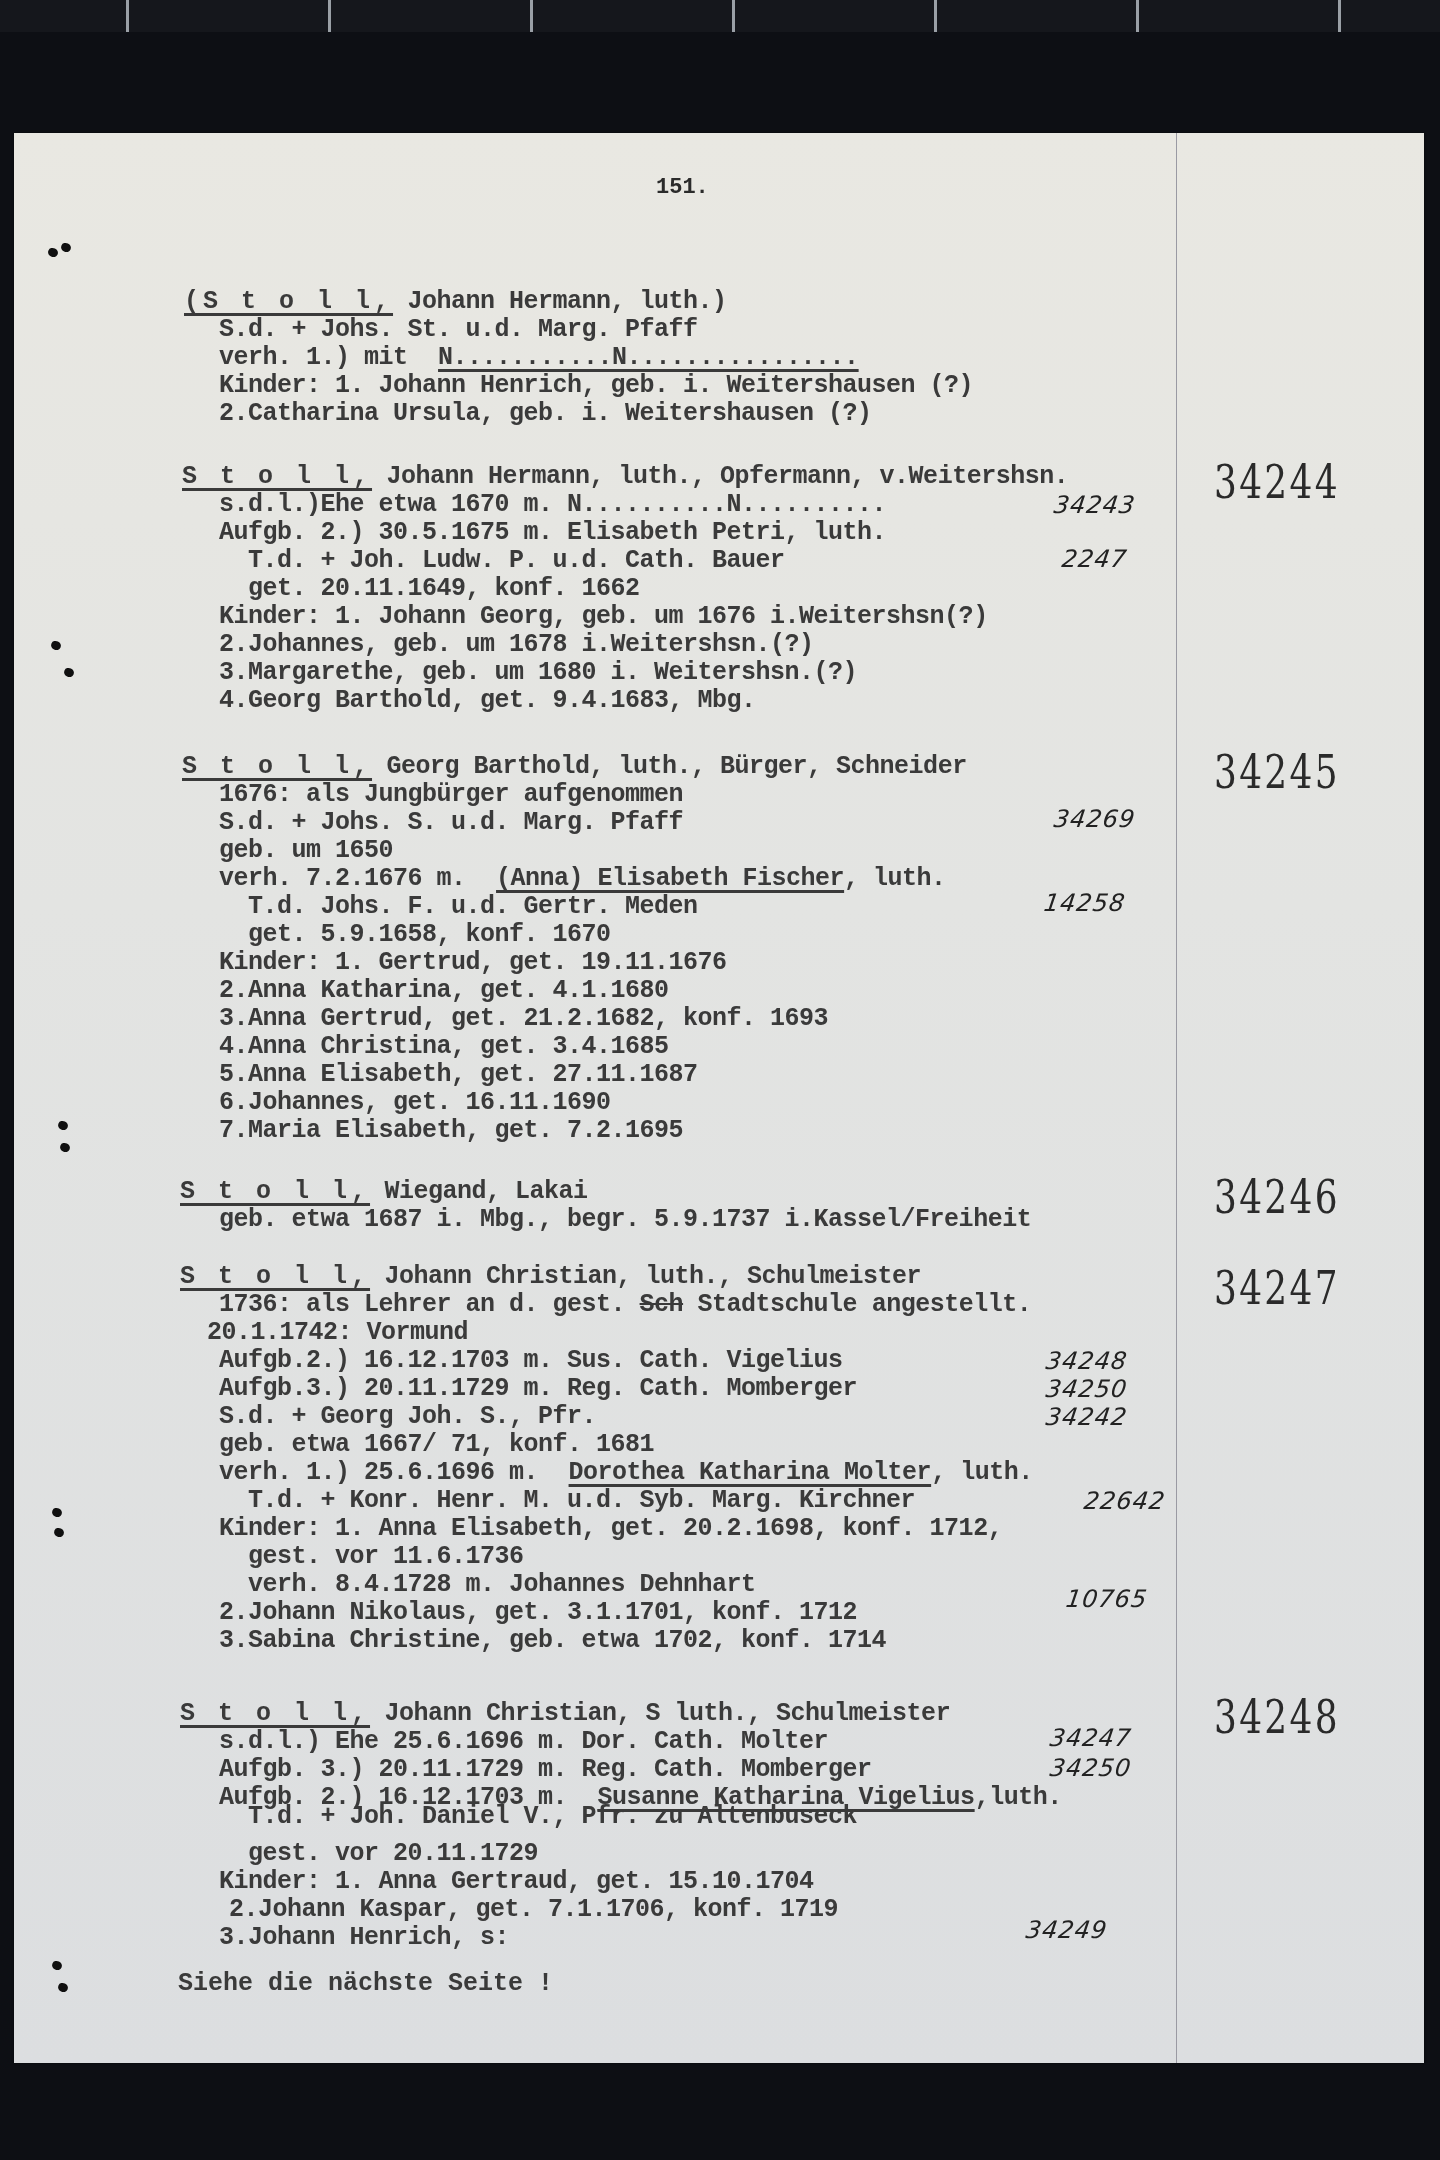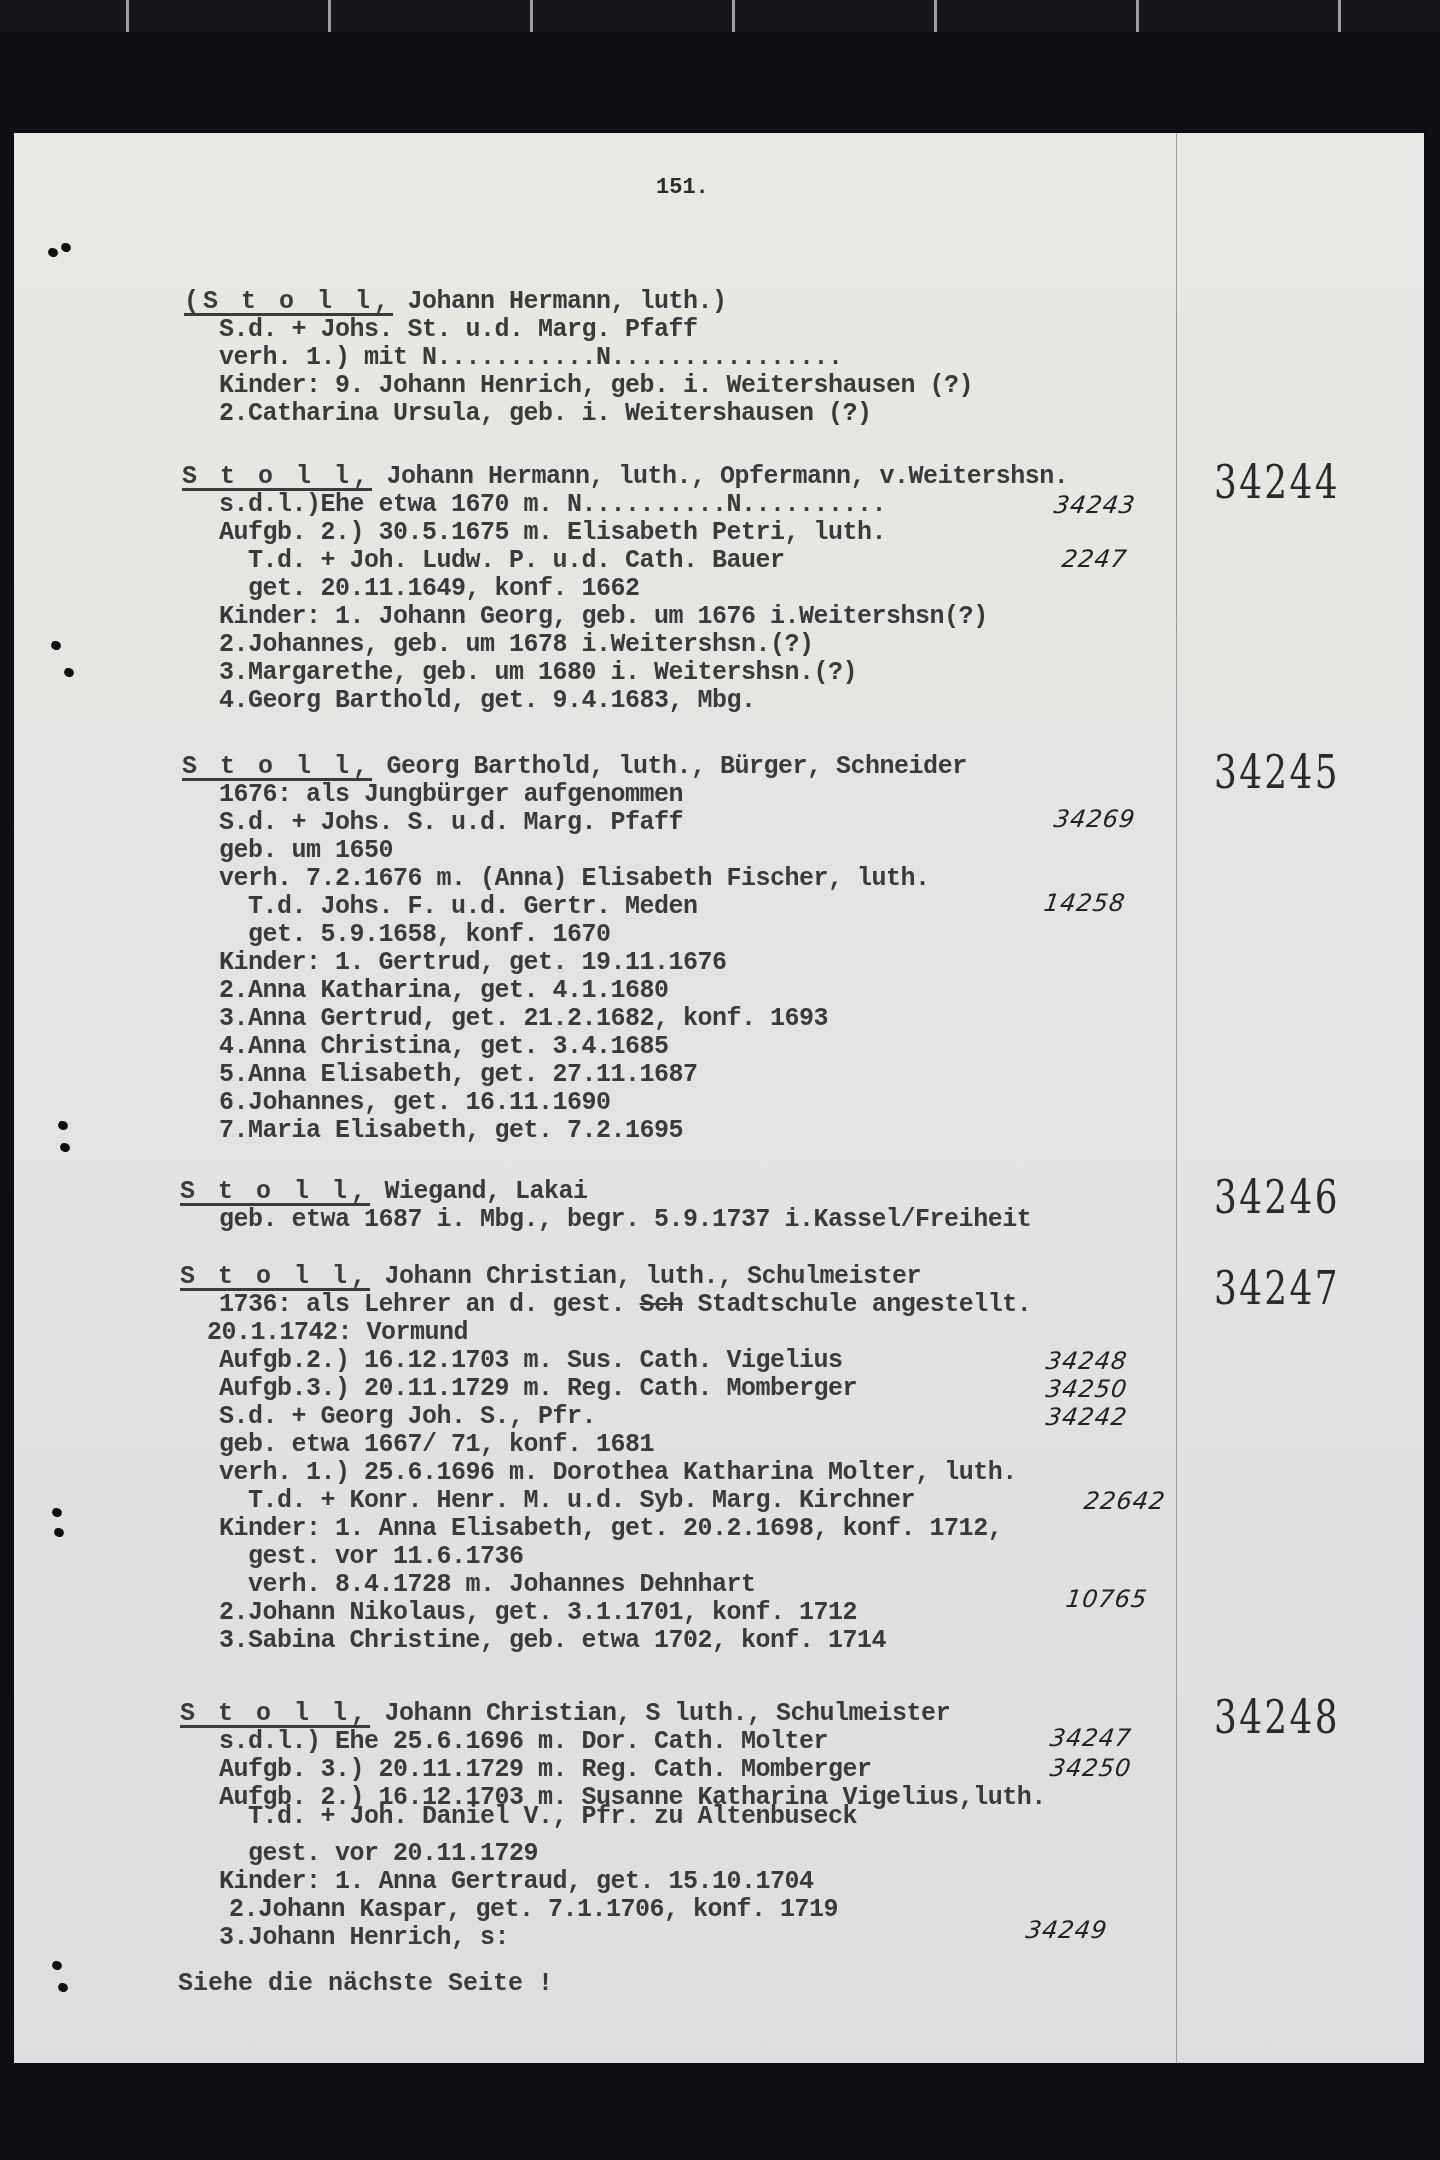--- a/index.html
+++ b/index.html
@@ -35,21 +35,21 @@
   }
   .entry { position: absolute; left: 0; width: 1160px; }
   .line {
     position: absolute; white-space: pre; font-size: 25px; font-weight: bold;
     color: #3a3a3a; letter-spacing: -0.5px; line-height: 28px;
   }
   .surname {
     text-decoration: underline; text-decoration-thickness: 3px;
     text-underline-offset: 5px; letter-spacing: 4px;
   }
-  .ul { text-decoration-thickness: 3px; text-underline-offset: 5px; }
+  .ul { text-decoration: underline; text-decoration-thickness: 3px; text-underline-offset: 5px; margin-left: 16px; }
   .strike { text-decoration: line-through; }
   .hw {
     position: absolute; font-family: "DejaVu Sans", sans-serif; font-style: italic;
     font-size: 24px; color: #222; letter-spacing: 1px; transform: skewX(-8deg);
   }
   .ref {
     position: absolute; left: 1200px; font-family: "DejaVu Serif", serif;
     font-size: 46px; color: #2a2a2a; letter-spacing: 3px; transform: scaleX(0.78);
     transform-origin: left top;
   }
@@ -83,21 +83,21 @@
   <div class="punch" style="left:40px;top:1395px"></div>
   <div class="punch" style="left:38px;top:1828px"></div>
   <div class="punch" style="left:44px;top:1850px"></div>
 
   <div class="page-number">151.</div>
 
   <div class="entry" style="top:155px">
     <div class="line" style="left:170px;top:0"><span class="surname">(S t o l l,</span><span> Johann Hermann, luth.)</span></div>
     <div class="line" style="left:205px;top:28px">S.d. + Johs. St. u.d. Marg. Pfaff</div>
     <div class="line" style="left:205px;top:56px"><span>verh. 1.) mit </span><span class="ul">N...........N................</span></div>
-    <div class="line" style="left:205px;top:84px">Kinder: 9. Johann Henrich, geb. i. Weitershausen (?)</div>
+    <div class="line" style="left:205px;top:84px">Kinder: 1. Johann Henrich, geb. i. Weitershausen (?)</div>
     <div class="line" style="left:205px;top:112px">2.Catharina Ursula, geb. i. Weitershausen (?)</div>
   </div>
 
   <div class="entry" style="top:330px">
     <div class="line" style="left:168px;top:0"><span class="surname">S t o l l,</span><span> Johann Hermann, luth., Opfermann, v.Weitershsn.</span></div>
     <div class="ref" style="top:-8px">34244</div>
     <div class="line" style="left:205px;top:28px">s.d.l.)Ehe etwa 1670 m. N..........N..........</div>
     <div class="line" style="left:205px;top:56px">Aufgb. 2.) 30.5.1675 m. Elisabeth Petri, luth.</div>
     <div class="line" style="left:205px;top:84px">  T.d. + Joh. Ludw. P. u.d. Cath. Bauer</div>
     <div class="line" style="left:205px;top:112px">  get. 20.11.1649, konf. 1662</div>

